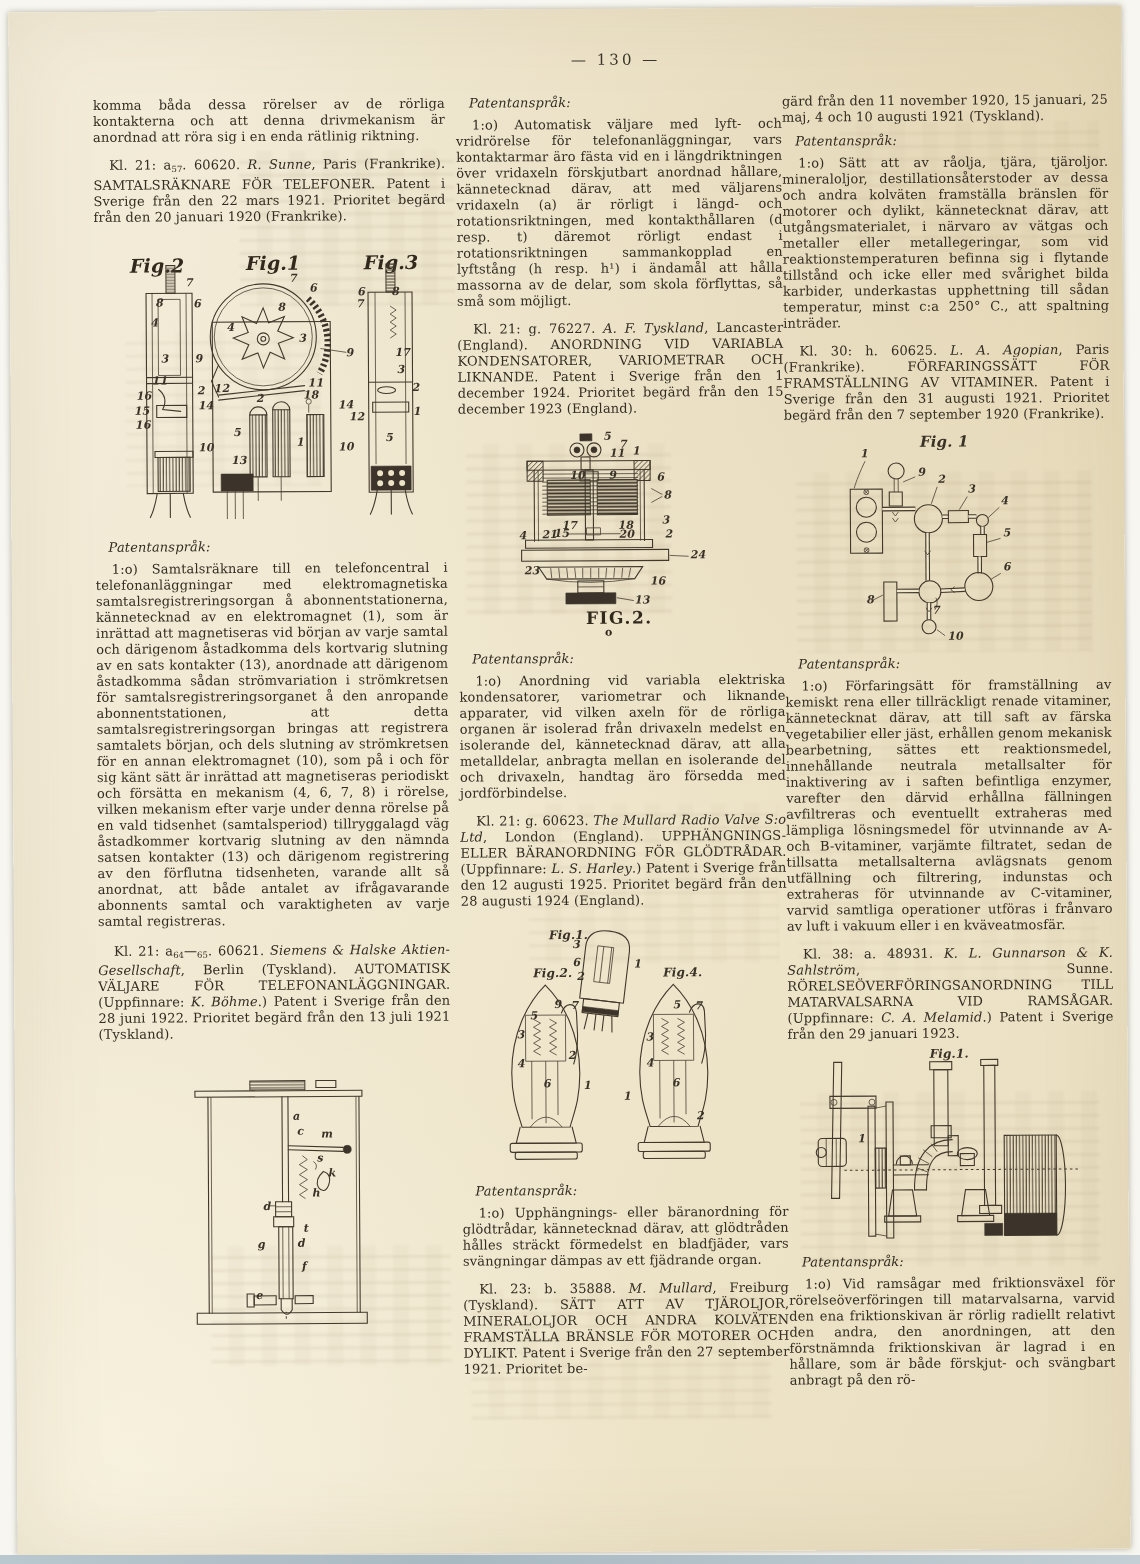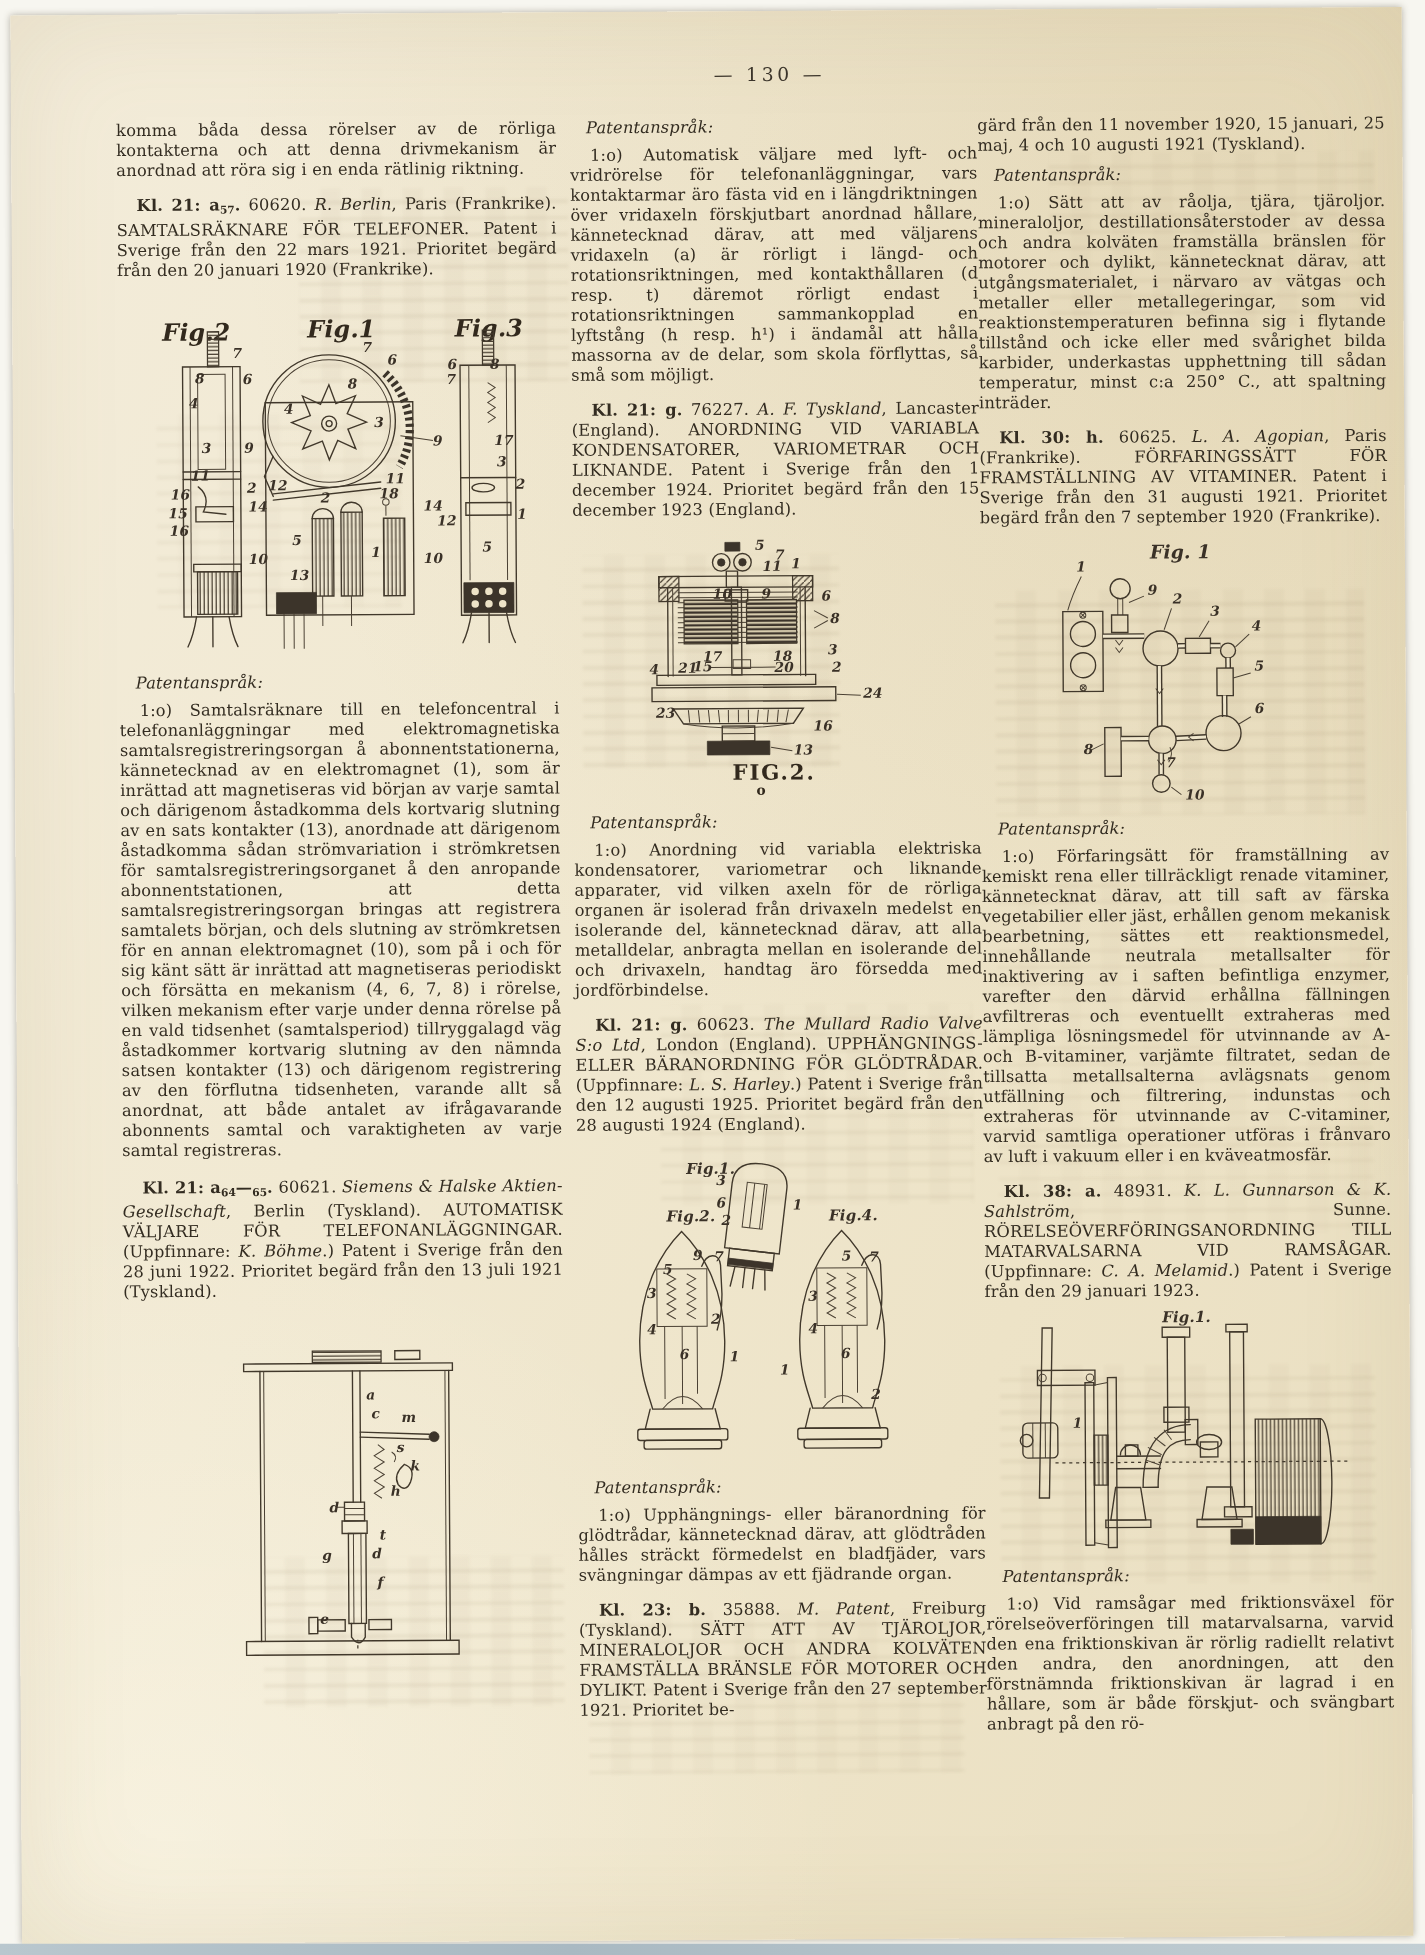--- a/index.html
+++ b/index.html
@@ -16,21 +16,21 @@
     font:15px "DejaVu Serif",serif;color:#3b342a;letter-spacing:3px}
   .col{position:absolute;font:13px/16px "DejaVu Serif",serif;color:#332c21;
     text-align:justify;letter-spacing:.15px;z-index:2}
   #col1{left:84px;top:86px;width:352px}
   #col2{left:447px;top:86px;width:326px}
   #col3{left:773px;top:86px;width:326px}
   p{margin:0}
   .entry{text-indent:16px;margin-top:12px}
   .claim{text-indent:16px;margin-top:6px}
   .claimhead{font-style:italic;text-indent:13px;margin-top:10px}
-  .b{font-weight:bold}.i{font-style:italic}
+  .b{font-weight:normal}.i{font-style:italic}
   .sub{font-size:8.5px;vertical-align:-2.5px;letter-spacing:0}
   .figwrap{margin-top:14px}
   svg{display:block}
   .ln{stroke:#41382b;fill:none;stroke-width:1.1;stroke-linecap:round}
   .thin{stroke:#4a4033;fill:none;stroke-width:.8}
   .dark{fill:#3c342a;stroke:#3c342a;stroke-width:.6}
   .coil{fill:url(#hV);stroke:#41382b;stroke-width:1.1}
   .comb{fill:url(#hH);stroke:#41382b;stroke-width:1}
   .dhatch{fill:url(#hD);stroke:#41382b;stroke-width:1}
   .dkplate{fill:url(#hDk);stroke:#41382b;stroke-width:1}
@@ -83,21 +83,21 @@
   <div class="ghost" style="left:515px;top:795px;width:250px;height:160px;opacity:.4"></div>
   <div class="ghost" style="left:455px;top:1280px;width:300px;height:130px;opacity:.4"></div>
   <div class="ghost" style="left:830px;top:115px;width:260px;height:140px;opacity:.4"></div>
   <div class="ghost" style="left:785px;top:465px;width:295px;height:180px"></div>
   <div class="ghost" style="left:785px;top:690px;width:300px;height:290px;opacity:.3"></div>
   <div class="ghost" style="left:785px;top:1085px;width:300px;height:175px;opacity:.45"></div>
 
   <div class="col" id="col1">
     <p>komma båda dessa rörelser av de rörliga kontakterna och att denna drivmekanism är anordnad att röra sig i en enda rätlinig riktning.</p>
 
-    <p class="entry"><span class="b">Kl. 21: a</span><span class="b sub">57</span><span class="b">.</span><span>  60620.  </span><span class="i">R. Berlin</span><span>, Paris (Frankrike). SAMTALSRÄKNARE FÖR TELEFONER. Patent i Sverige från den 22 mars 1921. Prioritet begärd från den 20 januari 1920 (Frankrike).</span></p>
+    <p class="entry"><span class="b">Kl. 21: a</span><span class="b sub">57</span><span class="b">.</span><span>  60620.  </span><span class="i">R. Sunne</span><span>, Paris (Frankrike). SAMTALSRÄKNARE FÖR TELEFONER. Patent i Sverige från den 22 mars 1921. Prioritet begärd från den 20 januari 1920 (Frankrike).</span></p>
 
     <div class="figwrap" style="margin-top:30px">
       <svg width="352" height="272" viewBox="0 0 352 272">
         <text class="figcap" x="36" y="17">Fig.2</text>
         <text class="figcap" x="152" y="15">Fig.1</text>
         <text class="figcap" x="270" y="15">Fig.3</text>
 
         <g>
           <rect class="ln" x="52" y="38" width="46" height="200"></rect>
           <line class="thin" x1="58" y1="38" x2="58" y2="238"></line>
@@ -413,21 +413,21 @@
             <text x="211" y="164" class="figlbl">6</text>
             <text x="162" y="177" class="figlbl">1</text>
             <text x="235" y="197" class="figlbl">2</text>
           </g>
       </svg>
     </div>
 
     <p class="claimhead" style="margin-top:12px">Patentanspråk:</p>
     <p class="claim">1:o)  Upphängnings- eller bäranordning för glödtrådar, kännetecknad därav, att glödtråden hålles sträckt förmedelst en bladfjäder, vars svängningar dämpas av ett fjädrande organ.</p>
 
-    <p class="entry"><span class="b">Kl. 23: b.</span><span> 35888. </span><span class="i">M. Patent</span><span>, Freiburg (Tyskland). SÄTT ATT AV TJÄROLJOR, MINERALOLJOR OCH ANDRA KOLVÄTEN FRAMSTÄLLA BRÄNSLE FÖR MOTORER OCH DYLIKT.  Patent i Sverige från den 27 september 1921. Prioritet be-</span></p>
+    <p class="entry"><span class="b">Kl. 23: b.</span><span> 35888. </span><span class="i">M. Mullard</span><span>, Freiburg (Tyskland). SÄTT ATT AV TJÄROLJOR, MINERALOLJOR OCH ANDRA KOLVÄTEN FRAMSTÄLLA BRÄNSLE FÖR MOTORER OCH DYLIKT.  Patent i Sverige från den 27 september 1921. Prioritet be-</span></p>
   </div>
 
   <div class="col" id="col3">
     <p>gärd från den 11 november 1920, 15 januari, 25 maj, 4 och 10 augusti 1921 (Tyskland).</p>
 
     <p class="claimhead" style="margin-top:8px">Patentanspråk:</p>
     <p class="claim">1:o)  Sätt att av råolja, tjära, tjäroljor. mineraloljor, destillationsåterstoder av dessa och andra kolväten framställa bränslen för motorer och dylikt, kännetecknat därav, att utgångsmaterialet, i närvaro av vätgas och metaller eller metallegeringar, som vid reaktionstemperaturen befinna sig i flytande tillstånd och icke eller med svårighet bilda karbider, underkastas upphettning till sådan temperatur, minst c:a 250° C., att spaltning inträder.</p>
 
     <p class="entry"><span class="b">Kl. 30: h.</span><span> 60625. </span><span class="i">L. A. Agopian</span><span>, Paris (Frankrike). FÖRFARINGSSÄTT FÖR FRAMSTÄLLNING AV VITAMINER. Patent i Sverige från den 31 augusti 1921. Prioritet begärd från den 7 september 1920 (Frankrike).</span></p>
 

